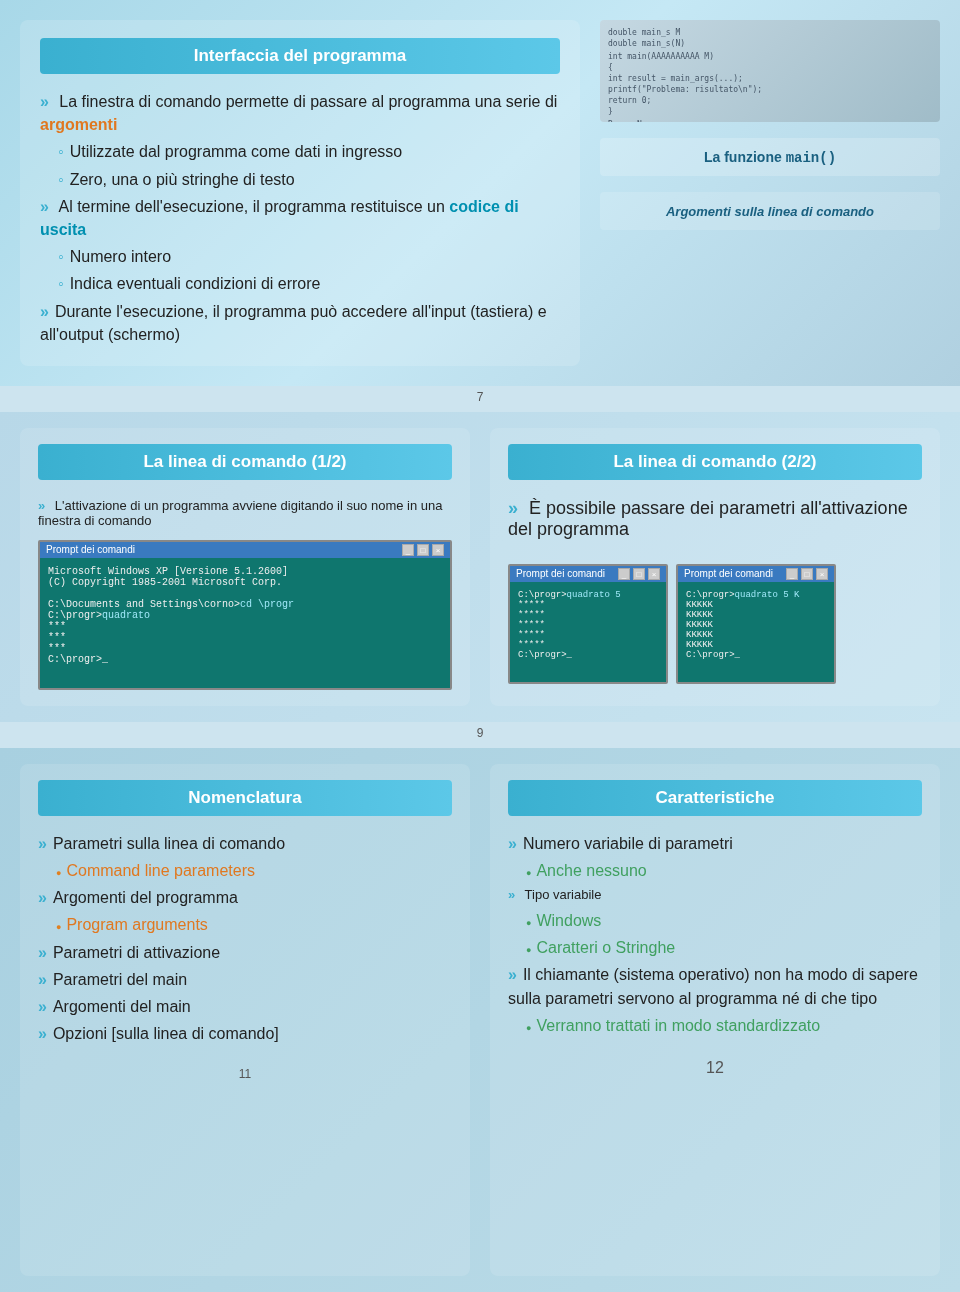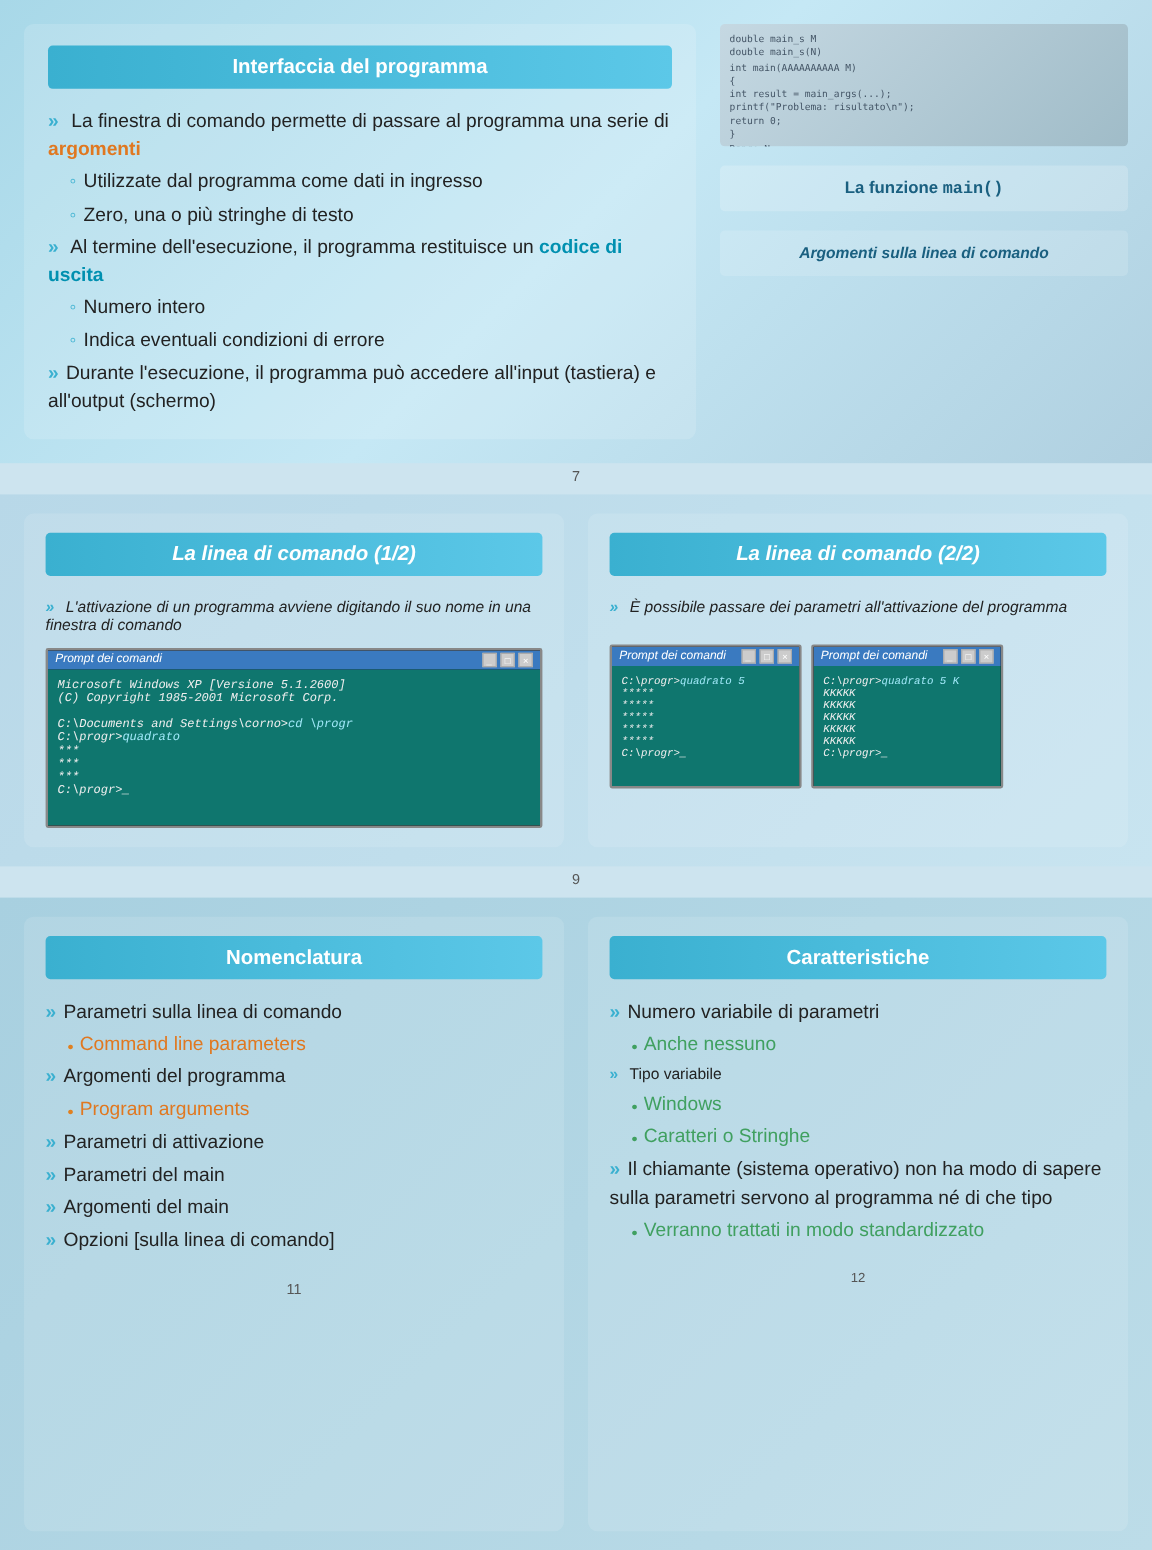--- a/index.html
+++ b/index.html
@@ -163,21 +163,20 @@
       gap: 20px;
       background: linear-gradient(135deg, #b8d8e8 0%, #c8e4f0 100%);
       min-height: 280px;
     }
 
     .mid-panel {
       flex: 1;
       background: rgba(255,255,255,0.12);
       border-radius: 8px;
       padding: 16px 18px;
-      font-style: italic;
     }
 
     .terminal-window {
       background: #000;
       border: 2px solid #888;
       border-radius: 2px;
       margin-top: 12px;
       overflow: hidden;
     }
 
@@ -351,21 +350,21 @@
           <div>***</div>
           <div>***</div>
           <div>***</div>
           <div>C:\progr&gt;_</div>
         </div>
       </div>
     </div>
 
     <div class="mid-panel">
       <div class="panel-title">La linea di comando (2/2)</div>
-      <p style="font-size:13px; color:#222; padding: 4px 0 0 0;">
+      <p style="font-size:18px; color:#222; padding: 4px 0 0 0;">
         <span style="color:#3ab0d0; font-weight:bold; margin-right:6px;">»</span>
         È possibile passare dei parametri all'attivazione del programma
       </p>
 
       <div class="two-terminals">
 
         <div class="terminal-window terminal-small">
           <div class="terminal-titlebar">
             <span>Prompt dei comandi</span>
             <div class="terminal-controls">
@@ -434,17 +433,17 @@
         <li class="bullet-sub green-dot" style="color:#40a060;">Anche nessuno</li>
         <li style="padding: 2px 0; font-size:13px;">
           <span style="color:#3ab0d0; font-weight:bold; margin-right:6px;">»</span>
           Tipo variabile
         </li>
         <li class="bullet-sub green-dot" style="color:#40a060;">Windows</li>
         <li class="bullet-sub green-dot" style="color:#40a060;">Caratteri o Stringhe</li>
         <li class="bullet-main">Il chiamante (sistema operativo) non ha modo di sapere sulla parametri servono al programma né di che tipo</li>
         <li class="bullet-sub green-dot" style="color:#40a060;">Verranno trattati in modo standardizzato</li>
       </ul>
-      <div style="margin-top: 20px; text-align: center; font-size: 11px; color: #555;">12</div>
+      <div style="margin-top: 20px; text-align: center; font-size: 16px; color: #555;">12</div>
     </div>
   </div>
 
 </div>
 
 </body></html>

